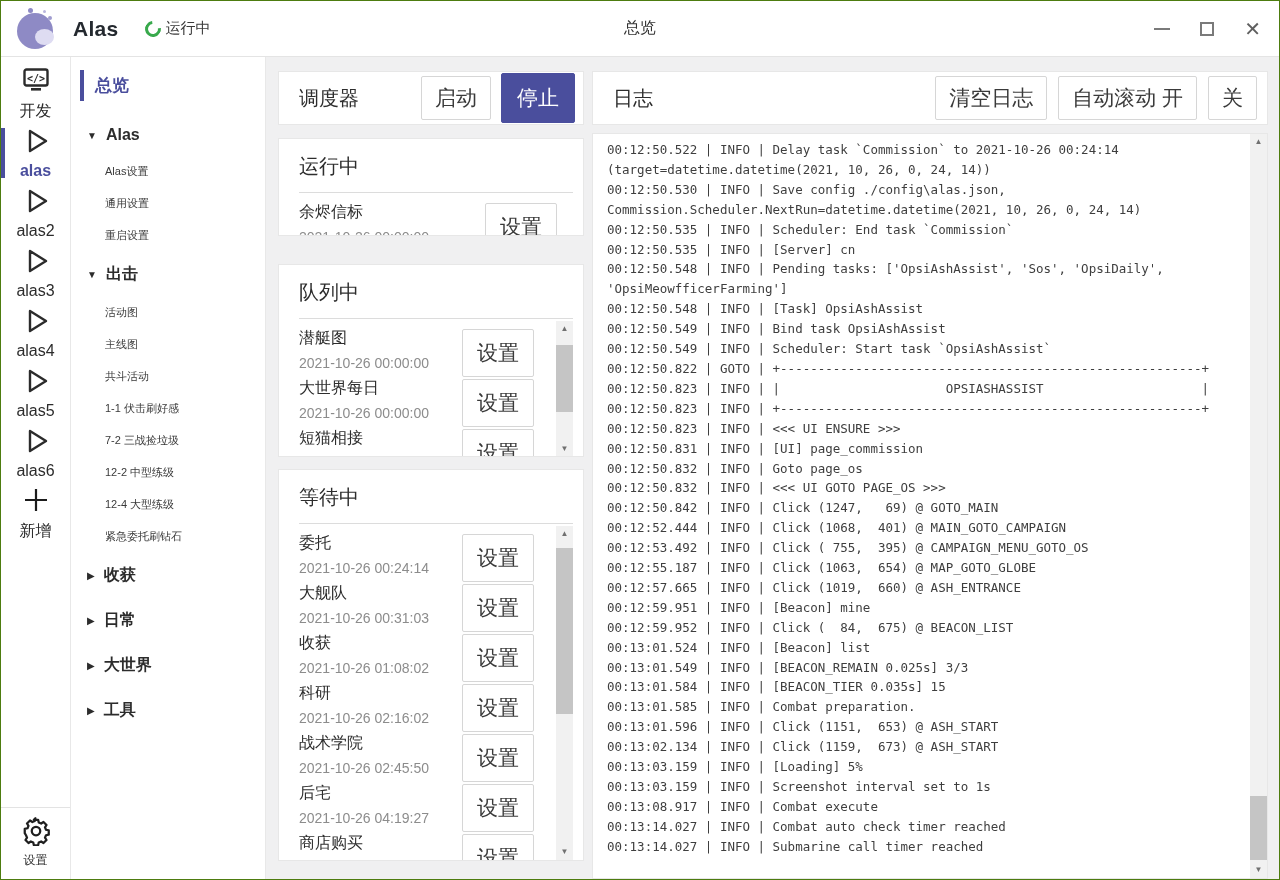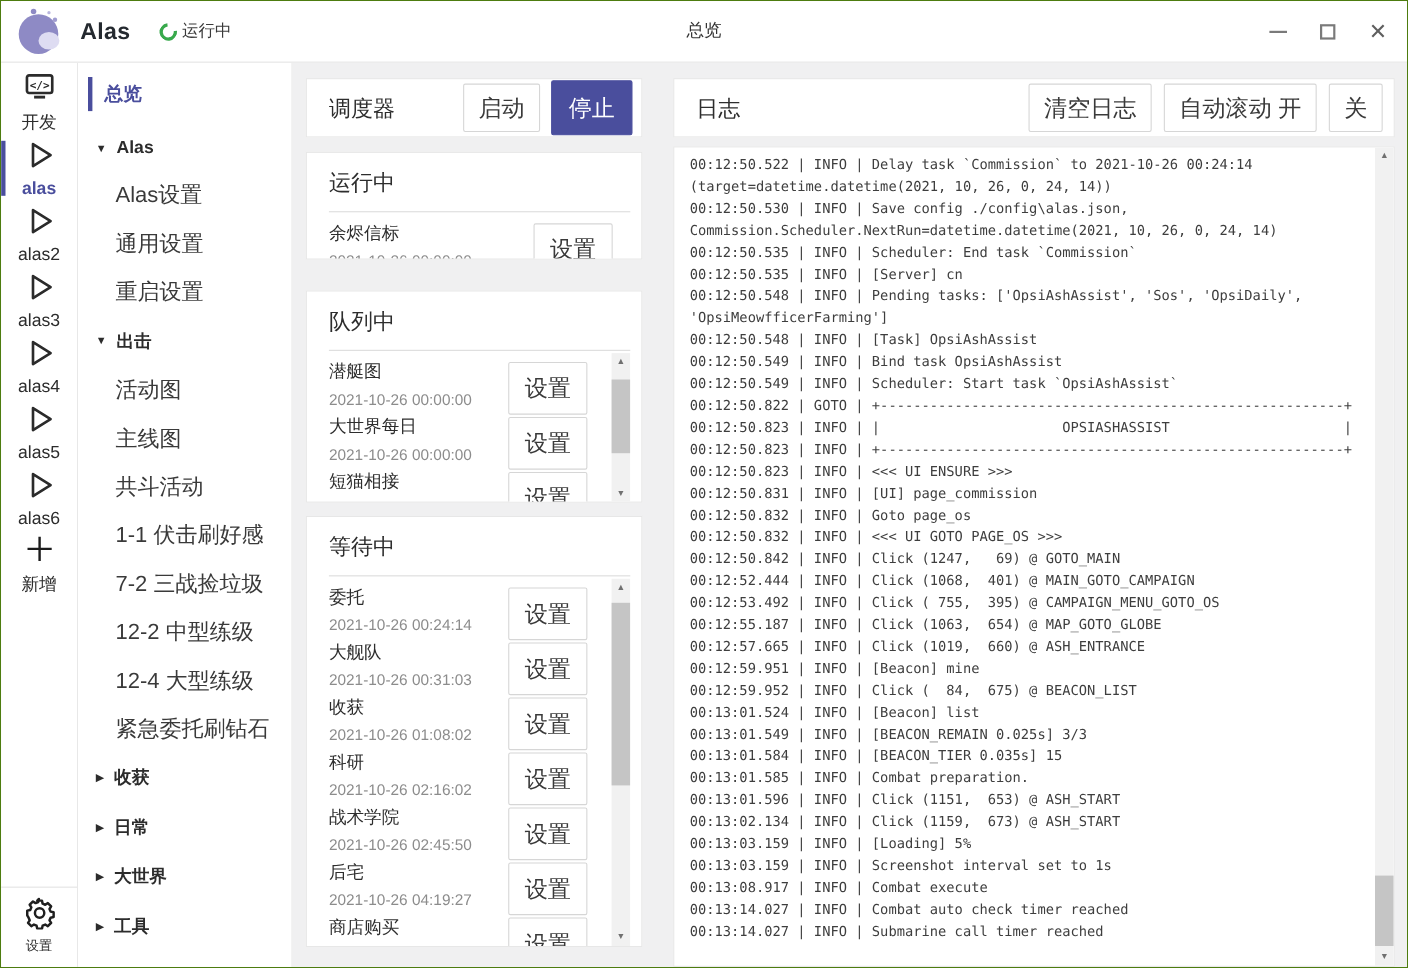--- a/index.html
+++ b/index.html
@@ -33,23 +33,23 @@
   .rail-item.active::before{content:"";position:absolute;left:0;top:5px;bottom:5px;width:4px;background:#4a4e9d;}
   .rail-item.active .rlabel{color:#4a4e9d;font-weight:bold;}
   .rail-settings{border-top:1px solid #e3e3e3;padding:8px 0 10px;display:flex;flex-direction:column;align-items:center;gap:2px;}
   .rail-settings .rlabel{font-size:12px;color:#2c2c2c;}
   
   .menu{width:195px;min-width:195px;background:#fff;border-right:1px solid #e8e8e8;padding-top:10px;overflow:hidden;}
   .menu-overview{position:relative;margin:0 0 10px;padding:7px 0 7px 24px;font-size:17px;font-weight:bold;color:#4a4e9d;}
   .menu-overview::before{content:"";position:absolute;left:9px;top:3px;bottom:3px;width:4px;background:#4a4e9d;}
   .menu-sec{padding:12px 0 12px 16px;font-size:16px;font-weight:600;color:#2c2c2c;display:flex;align-items:center;gap:9px;}
   .menu-sec .tri{font-size:10px;color:#2c2c2c;}
-  .menu-sub{padding:8px 0 9px 34px;font-size:20px;color:#3a3a3a;}
-  
-  .main{flex:1;background:#f0f0f1;padding:14px 11px 0 12px;display:flex;gap:28px;overflow:hidden;}
+  .menu-sub{padding:8px 0 9px 34px;font-size:11px;color:#3a3a3a;}
+  
+  .main{flex:1;background:#f0f0f1;padding:14px 11px 0 12px;display:flex;gap:8px;overflow:hidden;}
   .col-left{width:306px;min-width:306px;display:flex;flex-direction:column;}
   .col-right{flex:1;display:flex;flex-direction:column;}
   .panel{background:#fff;border:1px solid #e7e7e7;}
   .panel-title{font-size:20px;color:#2d2d2d;}
   .btn{background:#fff;border:1px solid #d6d6d6;border-radius:2px;font-size:21px;color:#3a3a3a;padding:7px 13px;font-family:inherit;cursor:pointer;}
   
   .sched-header{height:54px;min-height:54px;display:flex;align-items:center;padding:0 8px 0 20px;}
   .sched-header .panel-title{flex:1;}
   .btn-stop{background:#4a4e9d;border-color:#4a4e9d;color:#fff;padding:10px 15px;margin-left:10px;}
   

